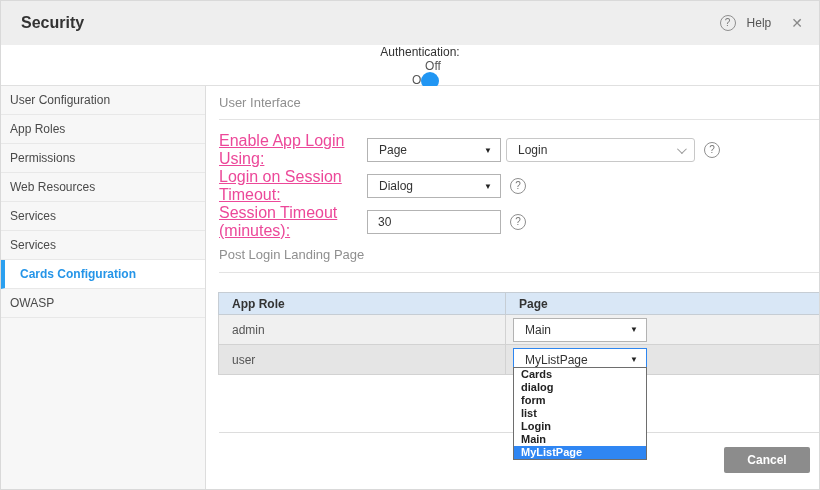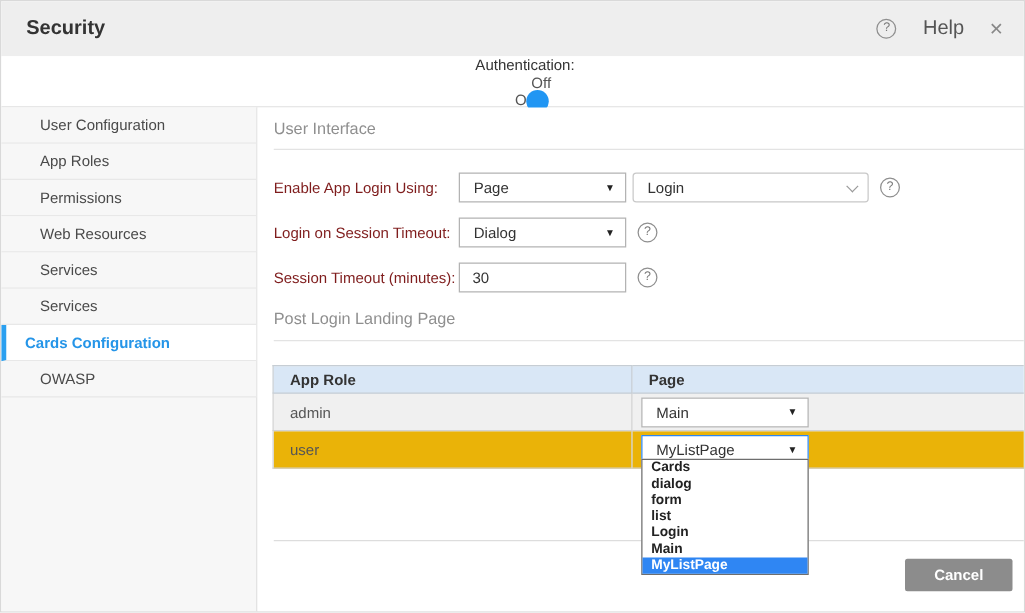--- a/index.html
+++ b/index.html
@@ -14,21 +14,21 @@
     height: 44px; background: #eeeeee;
     display: flex; align-items: center; padding: 0 16px 0 20px;
   }
   .page-title { font-size: 16px; font-weight: 600; color: #333; }
   .titlebar-right { margin-left: auto; display: flex; align-items: center; }
   .help-circle {
     width: 16px; height: 16px; border: 1px solid #8f8f8f; border-radius: 50%;
     color: #777; font-size: 10px; line-height: 14px; text-align: center;
     display: inline-block; flex: 0 0 auto;
   }
-  .help-label { font-size: 16px; color: #555; margin-left: 21px; cursor: pointer; }
+  .help-label { font-size: 12px; color: #555; margin-left: 11px; cursor: pointer; }
   .close-x { font-size: 14px; color: #888; margin-left: 20px; cursor: pointer; }
   
   .auth-bar {
     height: 41px; background: #fff; border-bottom: 1px solid #e0e0e0;
     display: flex; align-items: center; padding-left: 20px; flex-direction: column;
   }
   .auth-label { font-size: 12px; color: #333; }
   .auth-off { font-size: 12px; color: #555; margin-left: 26px; }
   .auth-on  { font-size: 12px; color: #555; }
   .toggle {
@@ -38,40 +38,40 @@
   .toggle .knob {
     width: 18px; height: 18px; border-radius: 50%; background: #2196f3;
     position: absolute; right: -1px; top: -1px;
   }
   
   .body-row { display: flex; height: 405px; }
   .sidebar {
     width: 205px; background: #f7f7f7; border-right: 1px solid #ddd; flex: 0 0 auto;
   }
   .side-item {
-    height: 29px; line-height: 28px; padding-left: 31px; font-size: 12px;
+    height: 29px; line-height: 28px; padding-left: 9px; font-size: 12px;
     color: #4a4a4a; border-bottom: 1px solid #e8e8e8; cursor: pointer;
     background: #f7f7f7;
   }
   .side-item.selected {
     background: #fff; color: #2595e8; border-left: 4px solid #2ba0f0;
     padding-left: 15px; font-weight: 600;
   }
   .content { flex: 1 1 auto; position: relative; padding: 0 10px 0 13px; background: #fff; }
   .section-title {
     font-size: 13px; color: #8f8f8f; font-weight: 400;
     border-bottom: 1px solid #e3e3e3;
   }
   .section-title.first  { padding: 9px 0 9px; }
   .section-title.second { padding: 13px 0 10px; }
   
   .form-row { display: flex; align-items: center; height: 24px; }
   .form-row.r1 { margin-top: 18px; }
   .form-row.r2, .form-row.r3 { margin-top: 12px; }
-  .form-label { width: 148px; font-size: 12px; color: #7f1d1d; flex: 0 0 auto; }
+  .form-label { width: 148px; font-size: 16px; color: #ec4899; flex: 0 0 auto; text-decoration: underline; }
   .select {
     width: 134px; height: 24px; border: 1px solid #b3b3b3; background: #fff;
     display: flex; align-items: center; justify-content: space-between;
     padding: 0 8px 0 11px; font-size: 12px; color: #333; cursor: pointer; flex: 0 0 auto;
   }
   .select .caret { font-size: 8px; color: #222; }
   .select.focused { border-color: #2e86f0; }
   .combobox {
     width: 189px; height: 24px; border: 1px solid #c8c8c8; border-radius: 3px;
     background: #fff; display: flex; align-items: center; justify-content: space-between;
@@ -91,21 +91,21 @@
     border-collapse: collapse; width: 699px; margin-top: 19px; margin-left: -1px;
     font-size: 12px; table-layout: fixed;
   }
   .roles-table th {
     background: #d9e7f6; height: 22px; text-align: left; padding-left: 13px;
     border: 1px solid #c6cdd4; font-weight: 700; color: #333; font-size: 12px;
   }
   .roles-table td { height: 30px; border: 1px solid #d2d2d2; padding-left: 13px; color: #555; }
   .roles-table .col-role { width: 287px; }
   .roles-table tr.row-admin td { background: #f0f0f0; margin-left: 48px; }
-  .roles-table tr.row-user  td { background: #eab308; }
+  .roles-table tr.row-user  td { background: #e5e5e5; }
   .roles-table td.page-cell { padding: 0 0 0 7px; }
   
   .dropdown-panel {
     position: absolute; left: 307px; top: 281px; width: 134px;
     background: #fff; border: 1px solid #6e6e6e; z-index: 20;
   }
   .dropdown-option {
     font-size: 11px; line-height: 11px; padding: 1px 0 1px 7px; color: #222; cursor: pointer; font-weight: bold;
   }
   .dropdown-option.selected { background: #2f86f3; color: #fff; font-weight: 700; }

